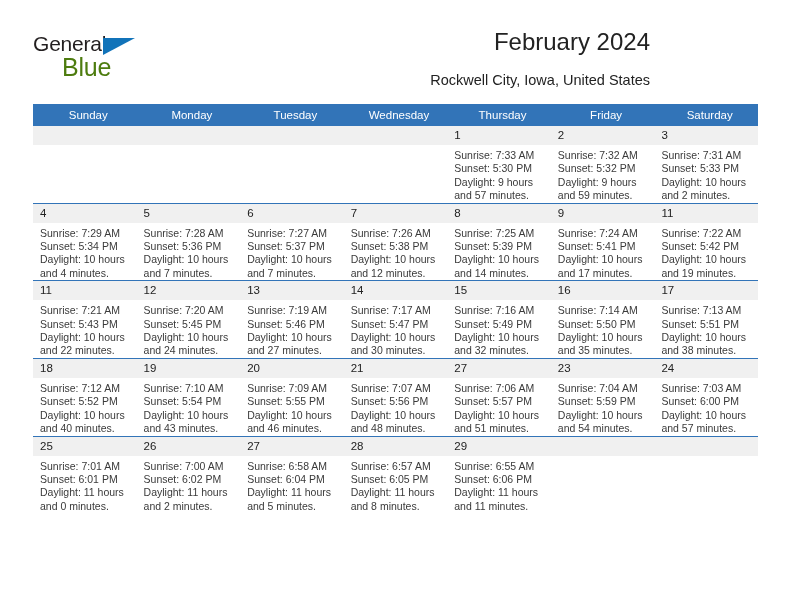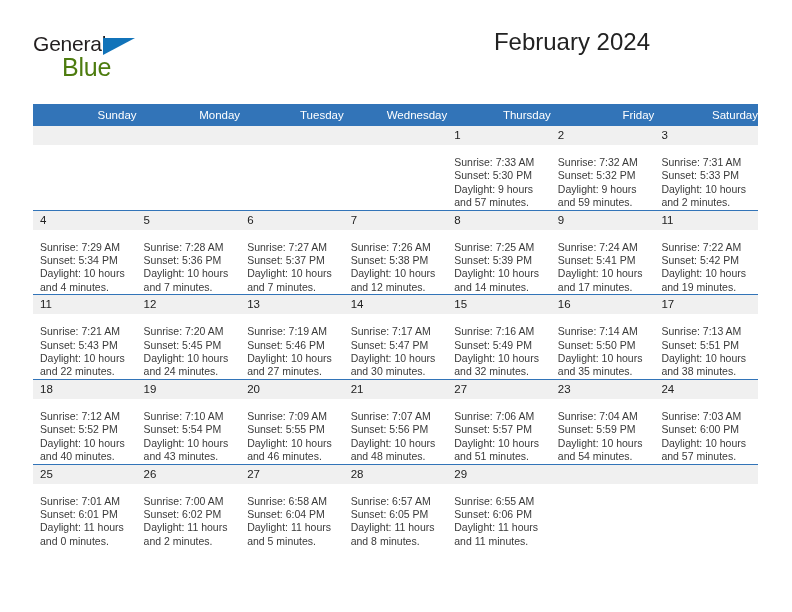--- a/index.html
+++ b/index.html
@@ -92,21 +92,21 @@
     width: 725px;
     border-collapse: collapse;
     table-layout: fixed;
   }
 
   .cal th {
     background: #3274b8;
     color: #ffffff;
     font-size: 11.5px;
     font-weight: normal;
-    text-align: right;
+    text-align: center;
     padding: 5px 0 5px 7px;
     height: 12px;
     border: none;
   }
 
   .cal td {
     vertical-align: top;
     padding: 0;
     border: none;
     border-top: 1.5px solid #3274b8;
@@ -127,21 +127,20 @@
   }
   .daynum.blank {
     color: transparent;
   }
 
   .info {
     padding: 4px 6px 0 7px;
     font-size: 10.5px;
     line-height: 13.4px;
     color: #3a3a3a;
-    margin-top: 7px;
   }
   .info div {
     white-space: nowrap;
   }
   .info .wrap {
     white-space: normal;
   }
   .cell-empty .daynum {
     background: #f0f0f0;
   }
@@ -153,20 +152,21 @@
 
   <div class="top">
 
     <div class="brand">
       <span class="brand-general">General</span>
       <span class="brand-tri"></span>
       <span class="brand-blue">Blue</span>
     </div>
 
     <div class="title">February 2024</div>
+    <div class="subtitle">Rockwell City, Iowa, United States</div>
   </div>
 
   <table class="cal">
     <thead>
       <tr id="head-row">
           <th>Sunday</th>
           <th>Monday</th>
           <th>Tuesday</th>
           <th>Wednesday</th>
           <th>Thursday</th>

